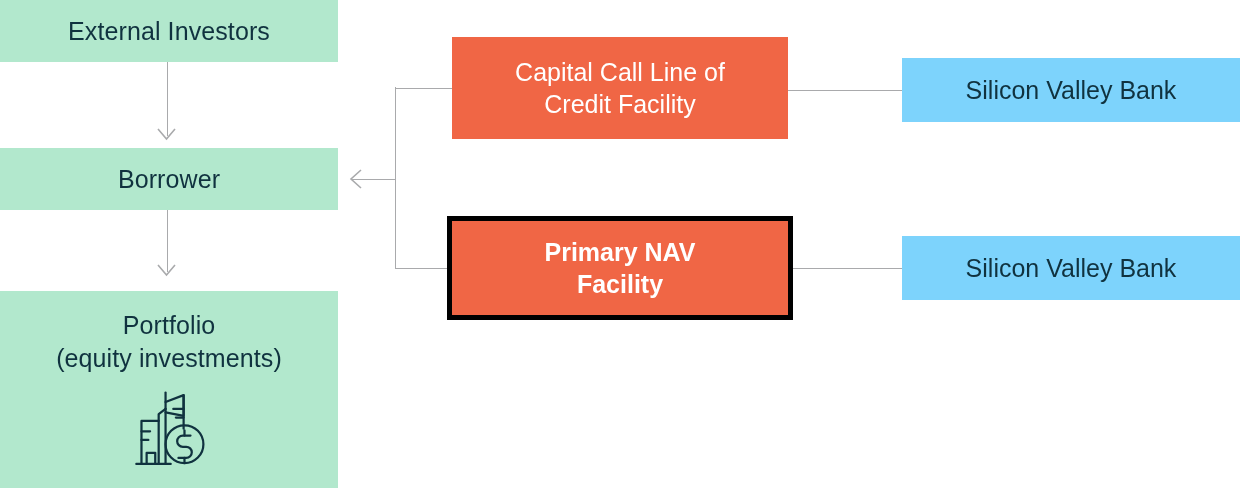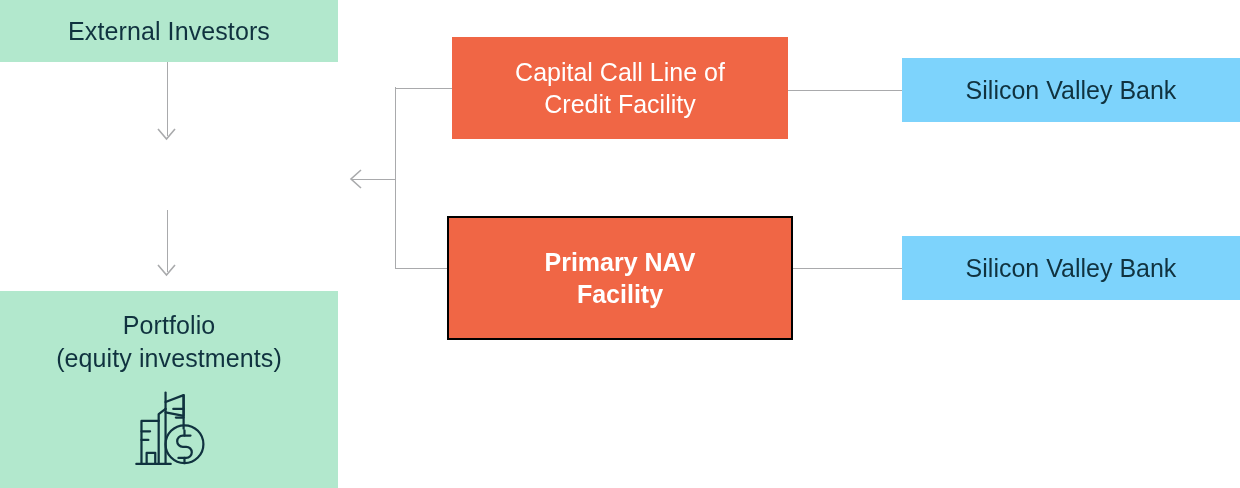--- a/index.html
+++ b/index.html
@@ -57,22 +57,22 @@
   .orange {
     background: #f06645;
     color: #ffffff;
     font-size: 25px;
   }
   #node-capital-call {
     left: 452px; top: 37px; width: 336px; height: 102px;
     font-weight: 400;
   }
   #node-primary-nav {
-    left: 447px; top: 216px; width: 346px; height: 124px;
-    border: 2px solid #000000;
+    left: 447px; top: 216px; width: 346px; height: 104px;
+    border: 5px solid #000000;
     font-weight: 700;
   }
   .node-text { white-space: pre-line; display: block; }
 
   
   .blue {
     background: #7dd3fc;
     color: #10323f;
     font-size: 25px;
     font-weight: 400;
@@ -117,20 +117,23 @@
   </svg>
 
   <div class="conn conn-h" style="left:788px; top:89.5px; width:114px;"></div>
 
   <div class="conn conn-h" style="left:793px; top:267.5px; width:109px;"></div>
 
   <div class="node green" id="node-external-investors">
     <span class="node-text">External Investors</span>
   </div>
 
+  <div class="node green" id="node-borrower">
+    <span class="node-text">Borrower</span>
+  </div>
 
   <div class="node orange" id="node-capital-call">
     <span class="node-text">Capital Call Line of
 Credit Facility</span>
   </div>
 
   <div class="node green" id="node-portfolio">
     <span class="node-text portfolio-label">Portfolio
 (equity investments)</span>
     <svg class="portfolio-icon" viewBox="0 0 100 100">

